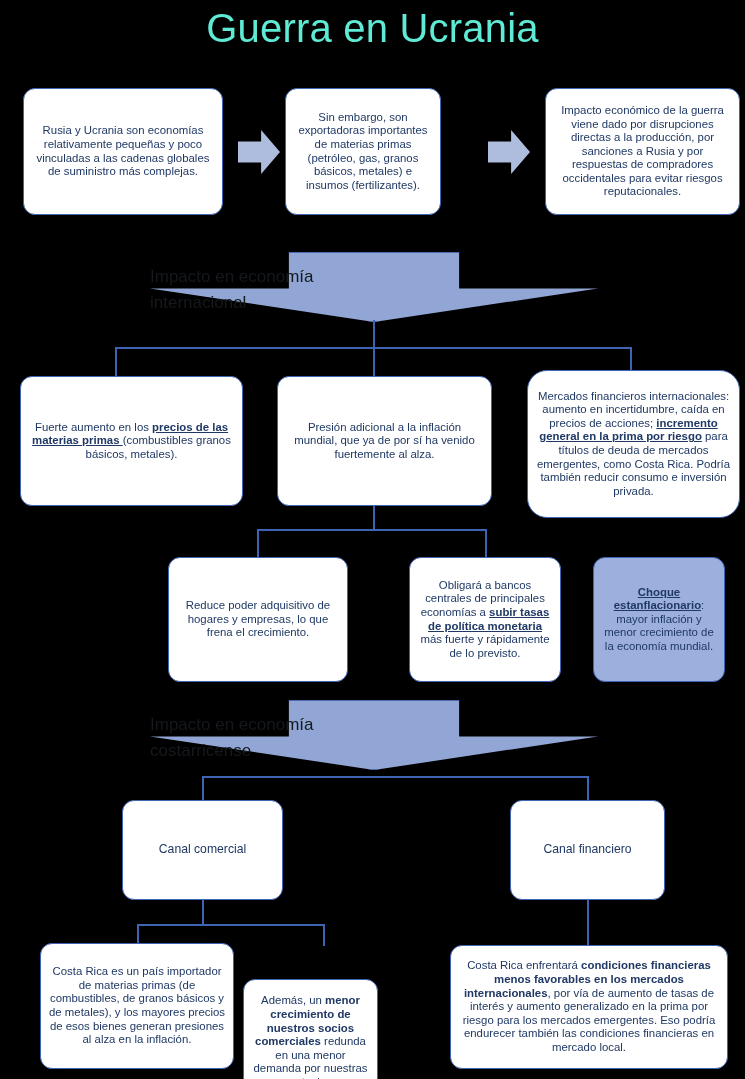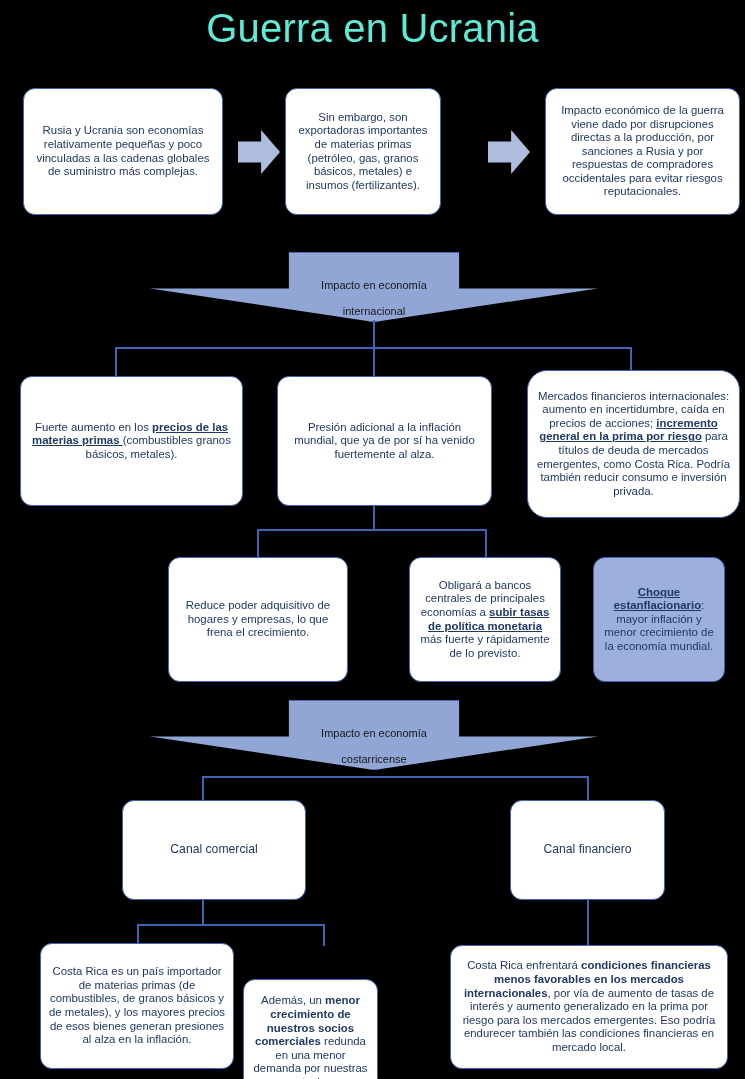--- a/index.html
+++ b/index.html
@@ -44,22 +44,22 @@
   }
 
   
   .darrow{position:absolute;}
   .darrow .sh{
     width:100%;height:100%;background:#91a6d4;
     border:1px solid #4f6bb0;box-sizing:border-box;
     clip-path:polygon(31% 0%,69% 0%,69% 52%,100% 52%,50% 100%,0% 52%,31% 52%);
   }
   .darrow .lbl{
-    position:absolute;left:0;top:16px;width:100%;
-    text-align:center;color:#15181c;font-size:11px;line-height:26px;
+    position:absolute;left:0;top:8px;width:100%;
+    text-align:left;color:#15181c;font-size:17px;line-height:26px;
     padding-top:4px;box-sizing:border-box;
   }
   .darrow .lbl span{display:block;}
 </style>
 </head>
 <body>
 
 <div id="stage">
 
   <div class="title">Guerra en Ucrania</div>
@@ -140,21 +140,21 @@
     <div class="lbl">
       <span>Impacto en economía</span>
       <span>costarricense</span>
     </div>
   </div>
 
   <div class="ln lnh" style="left:202px;top:776px;width:386px;"></div>
   <div class="ln lnv" style="left:202px;top:776px;height:25px;"></div>
   <div class="ln lnv" style="left:587px;top:776px;height:25px;"></div>
 
-  <div class="rbox plain" style="left:122px;top:800px;width:184px;height:100px;">
+  <div class="rbox plain" style="left:122px;top:800px;width:161px;height:100px;">
     <div class="txt">Canal comercial</div>
   </div>
 
   <div class="rbox plain" style="left:510px;top:800px;width:155px;height:100px;align-items:center;">
     <div class="txt">Canal financiero</div>
   </div>
 
   <div class="ln lnv" style="left:202px;top:900px;height:25px;"></div>
   <div class="ln lnh" style="left:137px;top:924px;width:187px;"></div>
   <div class="ln lnv" style="left:137px;top:924px;height:22px;"></div>

